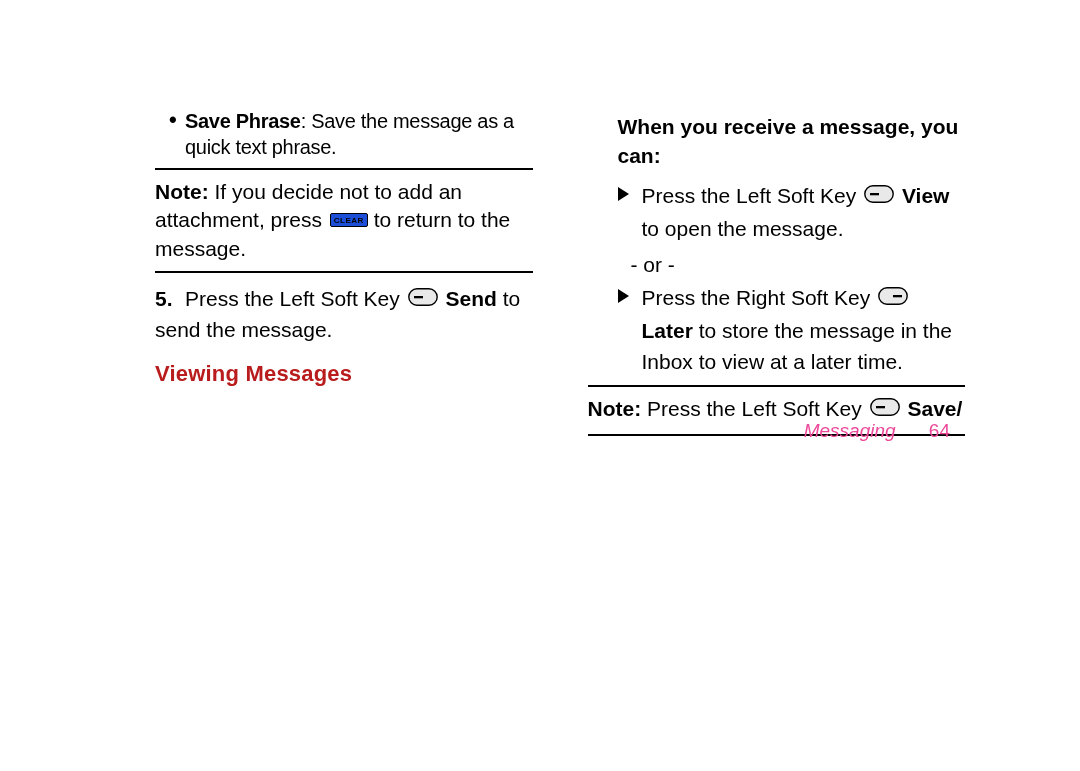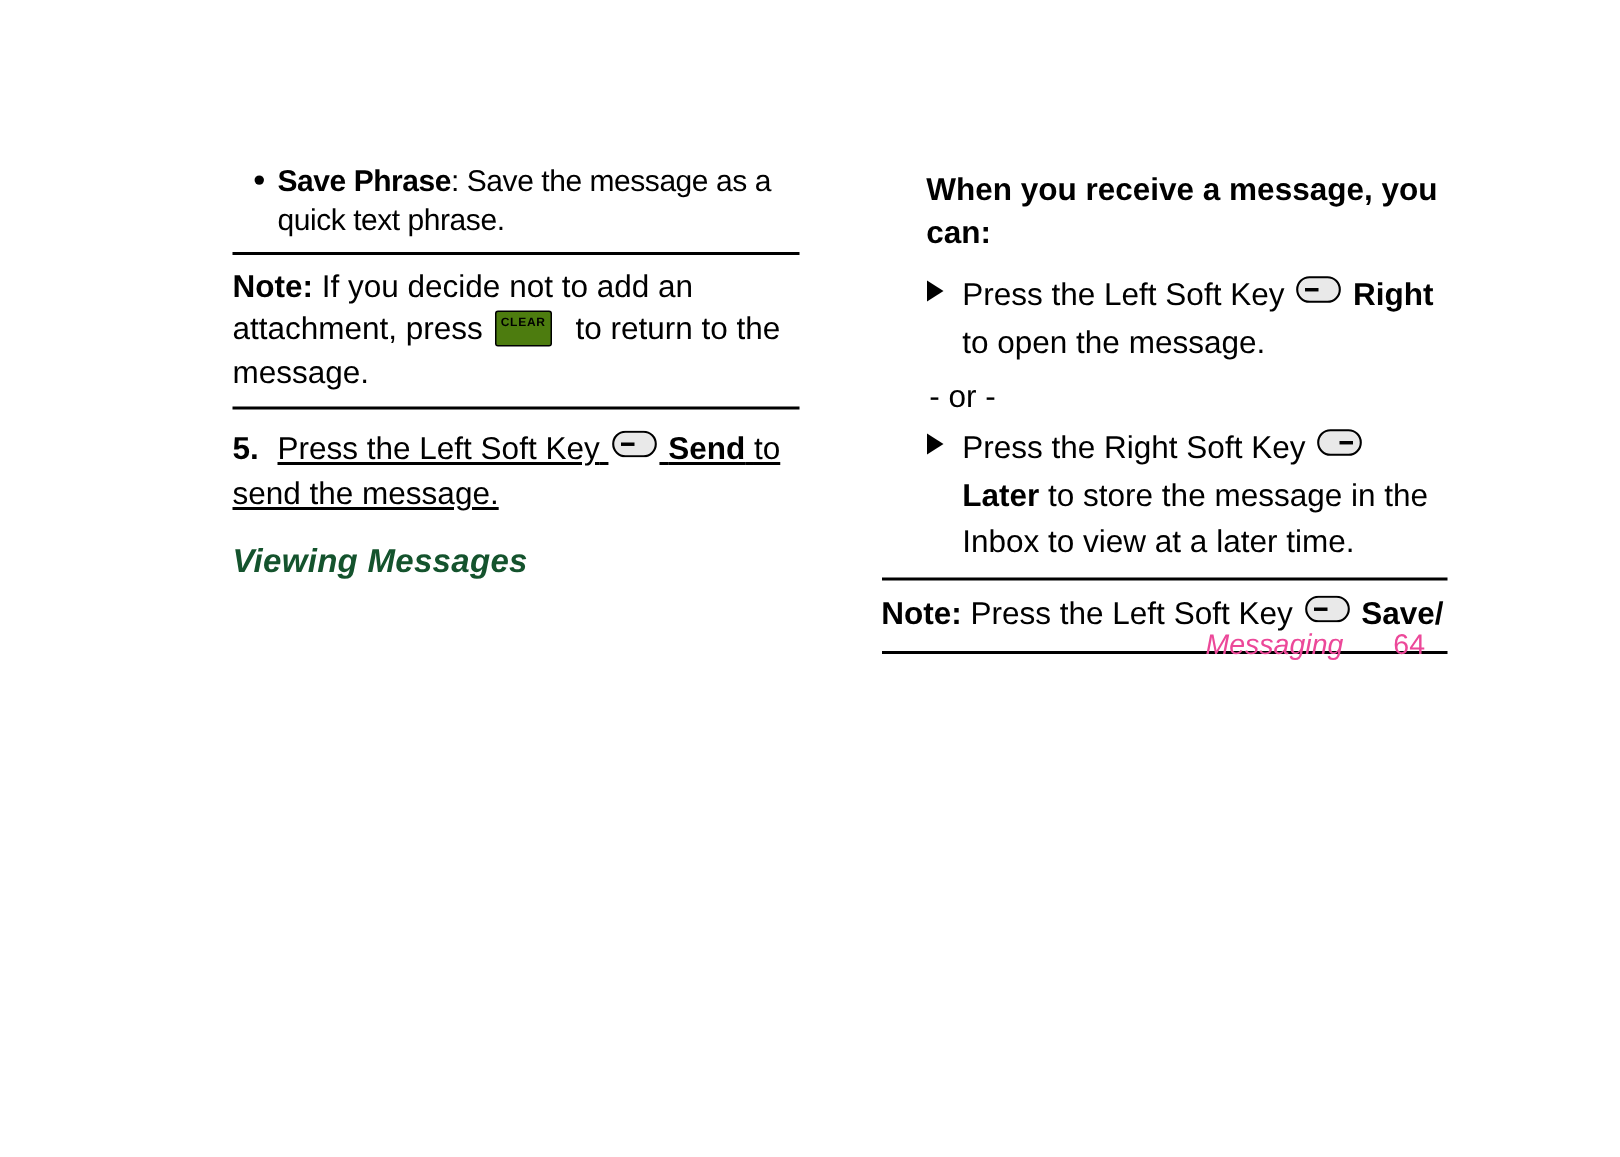--- a/index.html
+++ b/index.html
@@ -64,34 +64,32 @@
     display: block;
     padding-left: 60px;
   }
   .note .bold {
     display: inline;
   }
   .step {
     font-size: 21px;
     line-height: 1.35;
     margin: 12px 0 12px 0;
-    text-decoration: underline;
   }
   .step .num {
     display: inline-block;
     width: 30px;
     font-weight: bold;
   }
   .step .body {
     display: inline;
   }
   .section-heading {
-    color: #14532d;
-    font-weight: bold;
-    font-style: italic;
+    color: #b91c1c;
+    font-weight: bold;
     font-size: 22px;
     margin: 16px 0 6px 0;
     letter-spacing: 0.2px;
   }
   .para {
     font-size: 21px;
     line-height: 1.4;
     margin: 4px 0 10px 0;
     font-weight: bold;
   }
@@ -115,39 +113,39 @@
     left: 0;
     top: 6px;
     width: 0;
     height: 0;
     border-top: 7px solid transparent;
     border-bottom: 7px solid transparent;
     border-left: 11px solid #000;
   }
   .or-text {
     font-size: 21px;
-    margin: 6px 0 6px 32px;
+    margin: 6px 0 6px 43px;
   }
   .softkey {
     display: inline-block;
     vertical-align: middle;
     margin: 0 2px 3px 2px;
   }
   .clear-key {
     display: inline-block;
     border: 1.5px solid #000;
     font-size: 8px;
     font-weight: bold;
     letter-spacing: 0.5px;
-    padding: 3px 3px 11px 3px;
+    padding: 3px 3px 1px 3px;
     vertical-align: middle;
     border-radius: 2px;
     line-height: 1;
-    margin: 0 10px 3px 2px;
-    background: #4d7c0f;
+    margin: 0 0 3px 2px;
+    background: #1d4ed8;
   }
   .footer {
     position: absolute;
     bottom: 98px;
     right: 130px;
     font-size: 19px;
     font-style: italic;
     color: #ec4899;
   }
   .footer .pagenum {
@@ -211,21 +209,21 @@
       <ul class="tri-list">
         <li>
           <span class="tri-icon"></span>
           <span>Press the Left Soft Key</span>
           <span class="softkey">
             <svg width="30" height="18" viewBox="0 0 30 18">
               <rect x="0.8" y="0.8" width="28.4" height="16.4" rx="8.2" fill="#e9e9e9" stroke="#000" stroke-width="1.4"></rect>
               <rect x="6" y="8" width="9" height="2.3" fill="#000"></rect>
             </svg>
           </span>
-          <span class="bold">Right</span>
+          <span class="bold">View</span>
           <span>to open the message.</span>
         </li>
       </ul>
 
       <div class="or-text">- or -</div>
 
       <ul class="tri-list">
         <li>
           <span class="tri-icon"></span>
           <span>Press the Right Soft Key</span>

